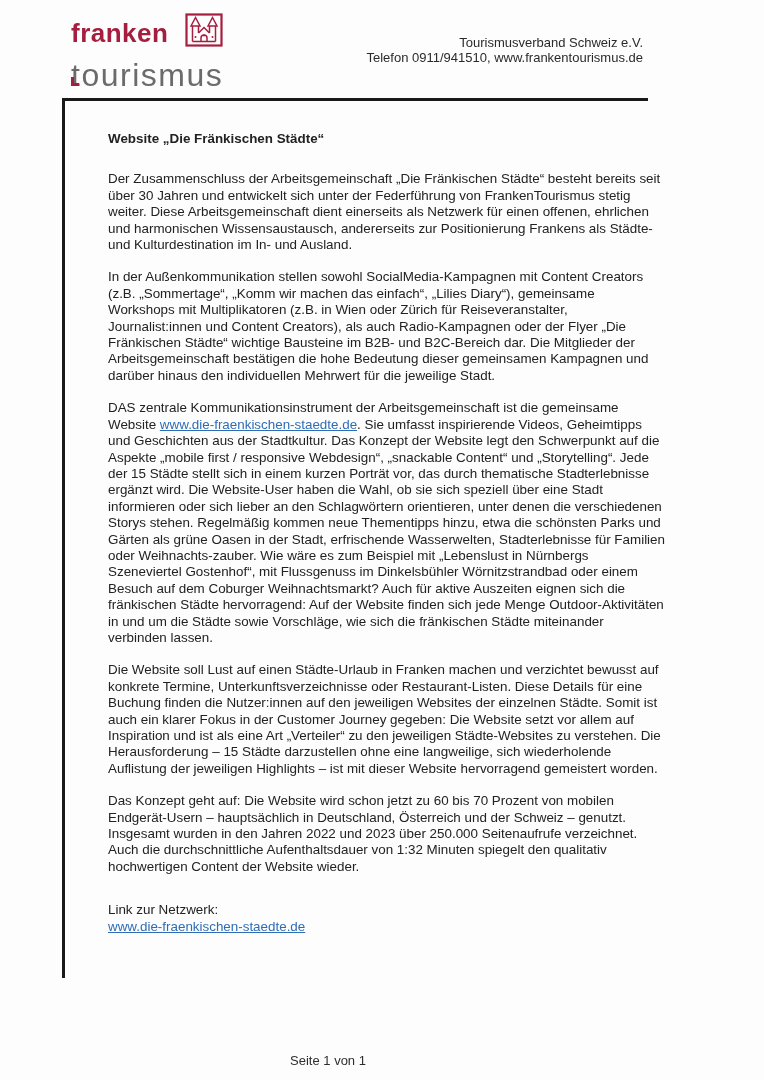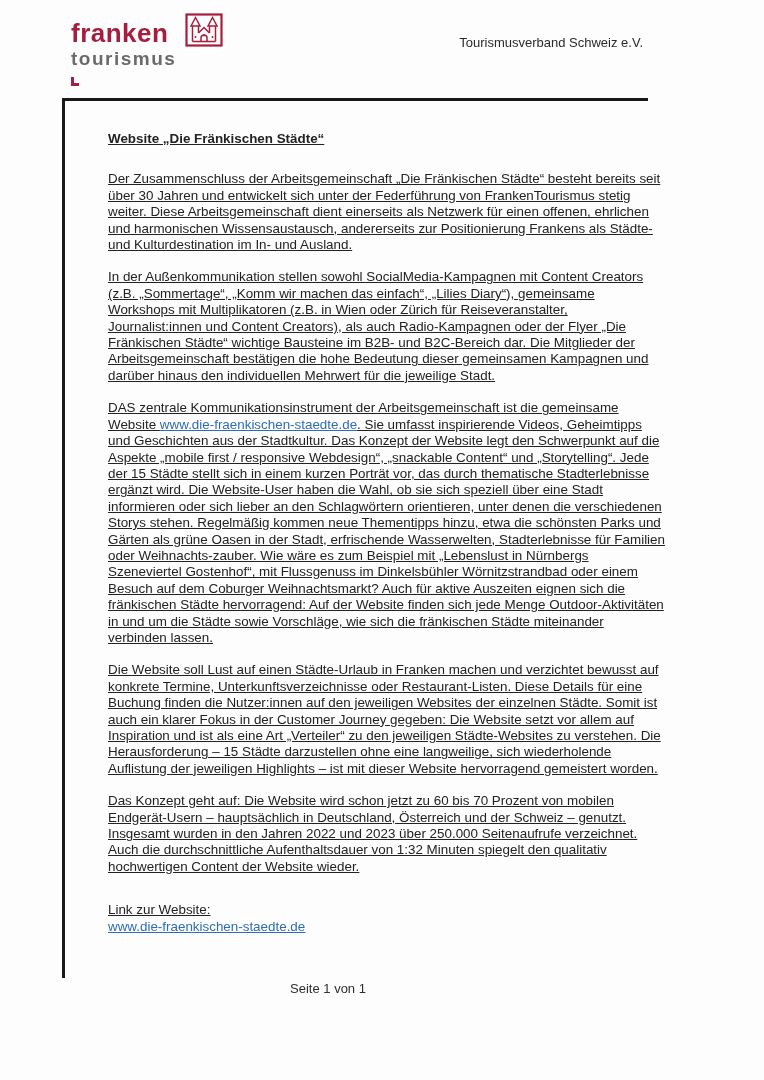--- a/index.html
+++ b/index.html
@@ -22,22 +22,22 @@
 
   
   .logo-block { position: absolute; left: 71px; top: 21px; }
   .logo-word1 {
     color: var(--brand-red);
     font-size: 26px; font-weight: 700; letter-spacing: 0.5px;
     line-height: 24px;
   }
   .logo-word2 {
     color: var(--logo-gray);
-    font-size: 19px; font-weight: 700; letter-spacing: 1.5px;
-    line-height: 26px; margin-top: 1px;
+    font-size: 32px; font-weight: 400; letter-spacing: 1.5px;
+    line-height: 26px; margin-top: 17px;
   }
   .logo-corner {
     position: absolute; left: 0px; top: 56px;
     width: 8px; height: 9px;
     border-left: 3.5px solid var(--brand-red);
     border-bottom: 3.5px solid var(--brand-red);
   }
   .castle { position: absolute; left: 185px; top: 13px; color: var(--brand-red); }
 
   .address-block {
@@ -54,38 +54,37 @@
     border-top: 3px solid var(--border-color);
     border-left: 3px solid var(--border-color);
   }
 
   
   .content {
     position: absolute; left: 108px; top: 131px;
     width: 557px;
     font-size: 13.4px; line-height: 16.4px;
     color: var(--text-color);
-    text-decoration: underline;
   }
   .content h1 {
     font-size: 13.4px; line-height: 16.4px; font-weight: 700;
     margin: 0 0 24px 0;
   }
   .content p { margin: 0 0 16px 0; }
   a.link, .link {
     color: var(--link-blue);
     text-decoration: underline;
     cursor: pointer;
   }
   .link-block { margin-top: 27px; }
   .link-block .label { margin-bottom: 0; }
 
   
   .footer {
-    position: absolute; left: 0; top: 981px; width: 656px;
+    position: absolute; left: 0; top: 1053px; width: 656px;
     text-align: center;
     font-size: 13px; color: #2e2e2e;
   }
 </style>
 </head>
 <body>
 
 <div class="page">
 
   <div class="logo-block">
@@ -104,40 +103,41 @@
       <path d="M7.5 28.5 H30.5" stroke="currentColor" stroke-width="1.5"></path>
       <path d="M16 28.5 v-3.5 a3 3 0 0 1 6 0 v3.5" fill="none" stroke="currentColor" stroke-width="1.5"></path>
       <circle cx="10.5" cy="24" r="1" fill="currentColor"></circle>
       <circle cx="27.5" cy="24" r="1" fill="currentColor"></circle>
       <circle cx="19" cy="22.5" r="1" fill="currentColor"></circle>
     </svg>
   </div>
 
   <div class="address-block">
     <div>Tourismusverband Schweiz e.V.</div>
+    <div>Telefon 0911/941510, www.frankentourismus.de</div>
   </div>
 
   <div class="frame"></div>
 
   <main class="content">
     <h1>Website „Die Fränkischen Städte“</h1>
 
     <p>Der Zusammenschluss der Arbeitsgemeinschaft „Die Fränkischen Städte“ besteht bereits seit über 30 Jahren und entwickelt sich unter der Federführung von FrankenTourismus stetig weiter. Diese Arbeitsgemeinschaft dient einerseits als Netzwerk für einen offenen, ehrlichen und harmonischen Wissensaustausch, andererseits zur Positionierung Frankens als Städte- und Kulturdestination im In- und Ausland.</p>
 
     <p>In der Außenkommunikation stellen sowohl SocialMedia-Kampagnen mit Content Creators (z.B. „Sommertage“, „Komm wir machen das einfach“, „Lilies Diary“), gemeinsame Workshops mit Multiplikatoren (z.B. in Wien oder Zürich für Reiseveranstalter, Journalist:innen und Content Creators), als auch Radio-Kampagnen oder der Flyer „Die Fränkischen Städte“ wichtige Bausteine im B2B- und B2C-Bereich dar. Die Mitglieder der Arbeitsgemeinschaft bestätigen die hohe Bedeutung dieser gemeinsamen Kampagnen und darüber hinaus den individuellen Mehrwert für die jeweilige Stadt.</p>
 
     <p><span>DAS zentrale Kommunikationsinstrument der Arbeitsgemeinschaft ist die gemeinsame Website </span><a href="#" class="link">www.die-fraenkischen-staedte.de</a><span>. Sie umfasst inspirierende Videos, Geheimtipps und Geschichten aus der Stadtkultur. Das Konzept der Website legt den Schwerpunkt auf die Aspekte „mobile first / responsive Webdesign“, „snackable Content“ und „Storytelling“. Jede der 15 Städte stellt sich in einem kurzen Porträt vor, das durch thematische Stadterlebnisse ergänzt wird. Die Website-User haben die Wahl, ob sie sich speziell über eine Stadt informieren oder sich lieber an den Schlagwörtern orientieren, unter denen die verschiedenen Storys stehen. Regelmäßig kommen neue Thementipps hinzu, etwa die schönsten Parks und Gärten als grüne Oasen in der Stadt, erfrischende Wasserwelten, Stadterlebnisse für Familien oder Weihnachts-zauber. Wie wäre es zum Beispiel mit „Lebenslust in Nürnbergs Szeneviertel Gostenhof“, mit Flussgenuss im Dinkelsbühler Wörnitzstrandbad oder einem Besuch auf dem Coburger Weihnachtsmarkt? Auch für aktive Auszeiten eignen sich die fränkischen Städte hervorragend: Auf der Website finden sich jede Menge Outdoor-Aktivitäten in und um die Städte sowie Vorschläge, wie sich die fränkischen Städte miteinander verbinden lassen.</span></p>
 
     <p>Die Website soll Lust auf einen Städte-Urlaub in Franken machen und verzichtet bewusst auf konkrete Termine, Unterkunftsverzeichnisse oder Restaurant-Listen. Diese Details für eine Buchung finden die Nutzer:innen auf den jeweiligen Websites der einzelnen Städte. Somit ist auch ein klarer Fokus in der Customer Journey gegeben: Die Website setzt vor allem auf Inspiration und ist als eine Art „Verteiler“ zu den jeweiligen Städte-Websites zu verstehen. Die Herausforderung – 15 Städte darzustellen ohne eine langweilige, sich wiederholende Auflistung der jeweiligen Highlights – ist mit dieser Website hervorragend gemeistert worden.</p>
 
     <p>Das Konzept geht auf: Die Website wird schon jetzt zu 60 bis 70 Prozent von mobilen Endgerät-Usern – hauptsächlich in Deutschland, Österreich und der Schweiz – genutzt. Insgesamt wurden in den Jahren 2022 und 2023 über 250.000 Seitenaufrufe verzeichnet. Auch die durchschnittliche Aufenthaltsdauer von 1:32 Minuten spiegelt den qualitativ hochwertigen Content der Website wieder.</p>
 
 
     <div class="link-block">
-      <div class="label">Link zur Website:</div>
+      <div class="label">Link zur Netzwerk:</div>
       <a href="#" class="link">www.die-fraenkischen-staedte.de</a>
     </div>
   </main>
 
   <footer class="footer">
     <span>Seite 1 von 1</span>
   </footer>
 
 </div>
 

